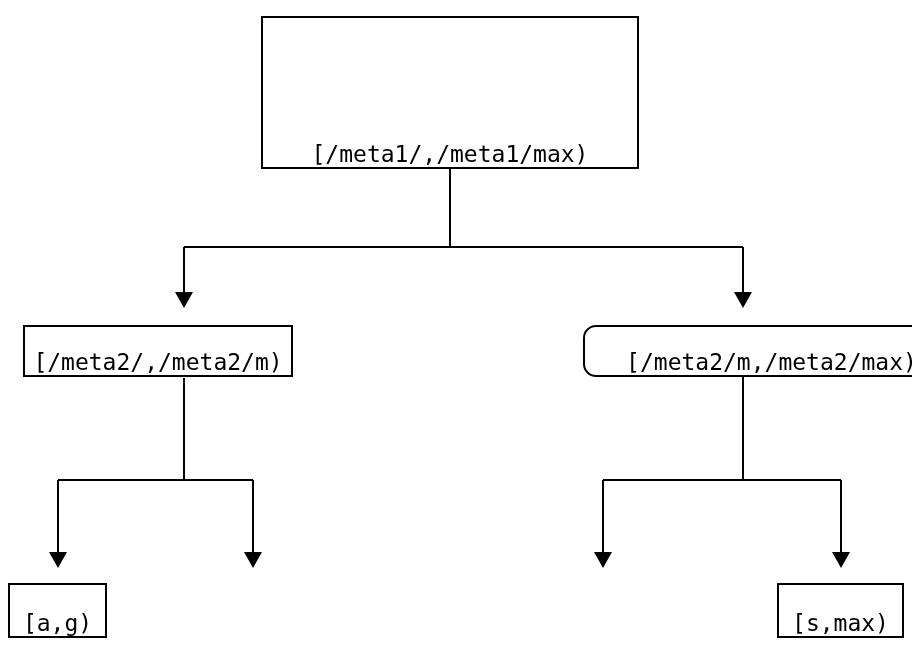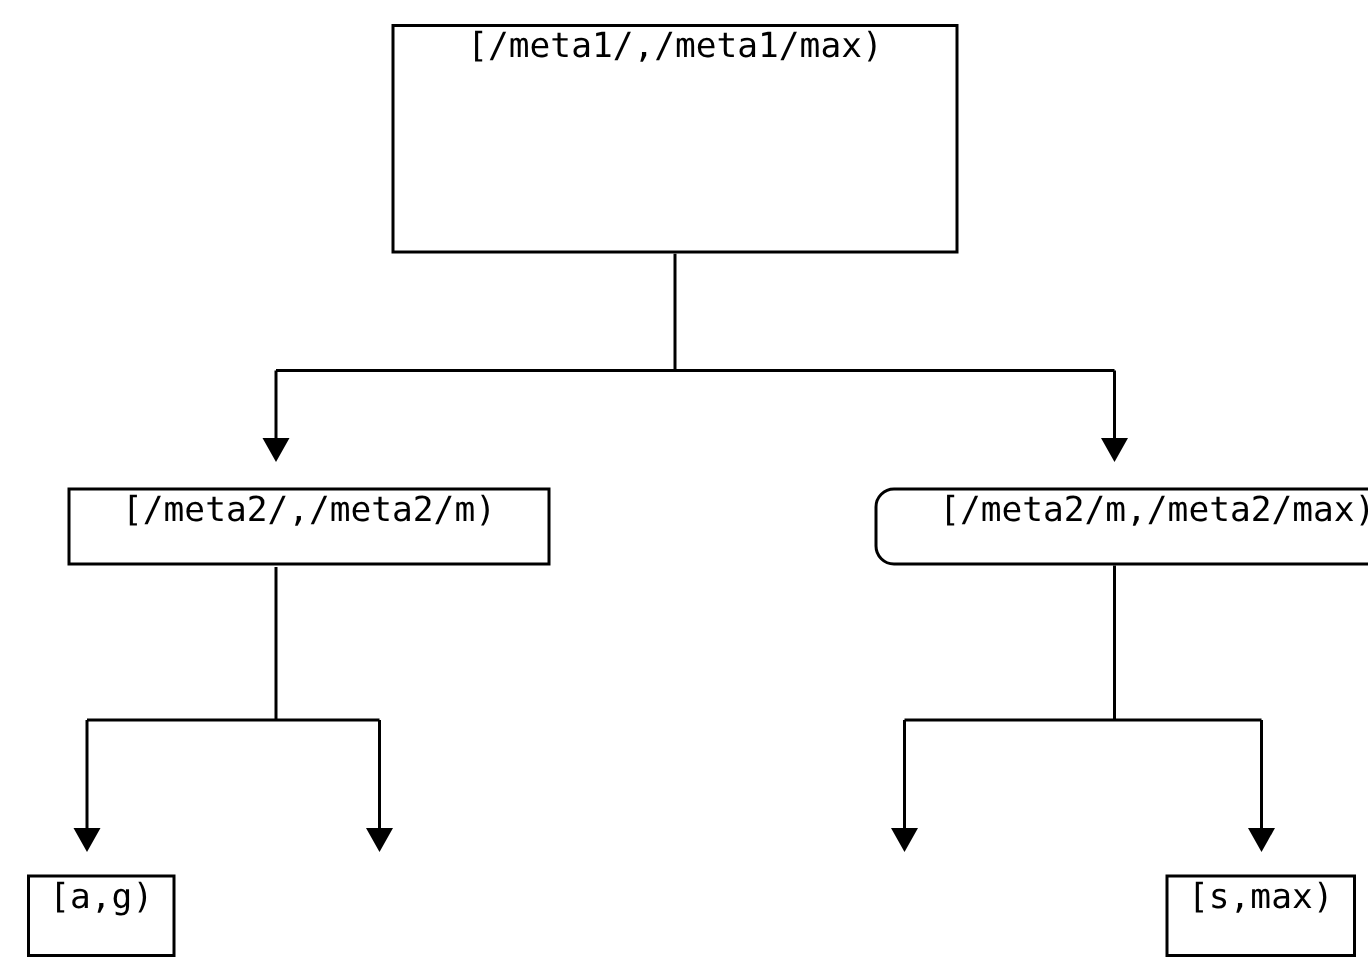--- a/index.html
+++ b/index.html
@@ -21,32 +21,32 @@
     top: 0;
     width: 912px;
     height: 652px;
   }
   .node {
     position: absolute;
     box-sizing: border-box;
     border: 2px solid #000000;
     background: #ffffff;
     display: flex;
-    align-items: flex-start;
+    align-items: flex-end;
     justify-content: center;
     font-size: 23px;
     color: #000000;
     white-space: nowrap;
     letter-spacing: 0;
   }
   
   .node-root  { left: 261px; top: 16px;  width: 378px; height: 153px; }
-  .node-l2a   { left: 23px;  top: 325px; width: 322px; height: 52px; margin-left: 22px; }
+  .node-l2a   { left: 23px;  top: 325px; width: 270px; height: 52px; }
   .node-l2b   { left: 583px; top: 325px; width: 377px; height: 52px; border-radius: 13px; }
-  .node-leaf1 { left: 8px;   top: 583px; width: 99px;  height: 55px; margin-left: 10px; }
+  .node-leaf1 { left: 8px;   top: 583px; width: 99px;  height: 55px; }
   .node-leaf2 { left: 203px; top: 583px; width: 99px;  height: 55px; }
   .node-leaf3 { left: 553px; top: 583px; width: 99px;  height: 55px; }
   .node-leaf4 { left: 777px; top: 583px; width: 127px; height: 55px; }
   .edge {
     stroke: #000000;
     stroke-width: 2;
     fill: none;
   }
   .arrowhead {
     fill: #000000;

